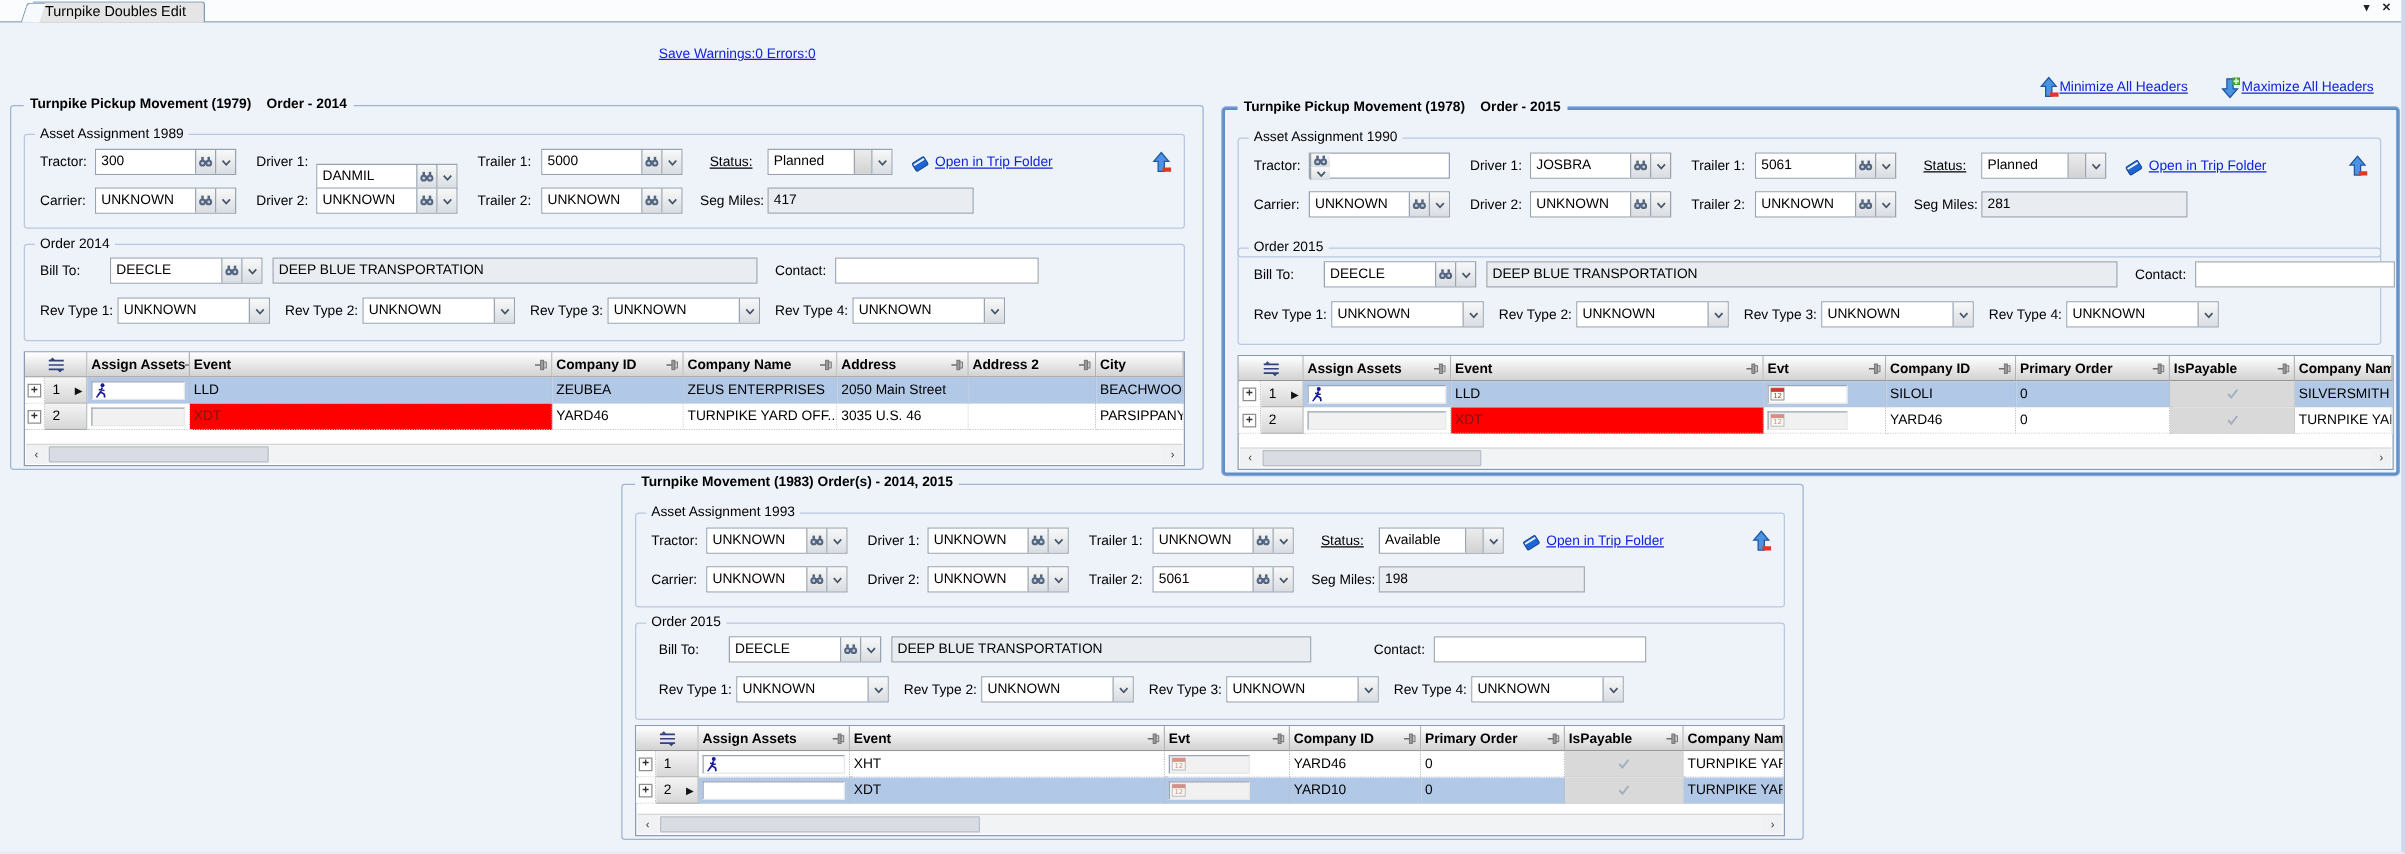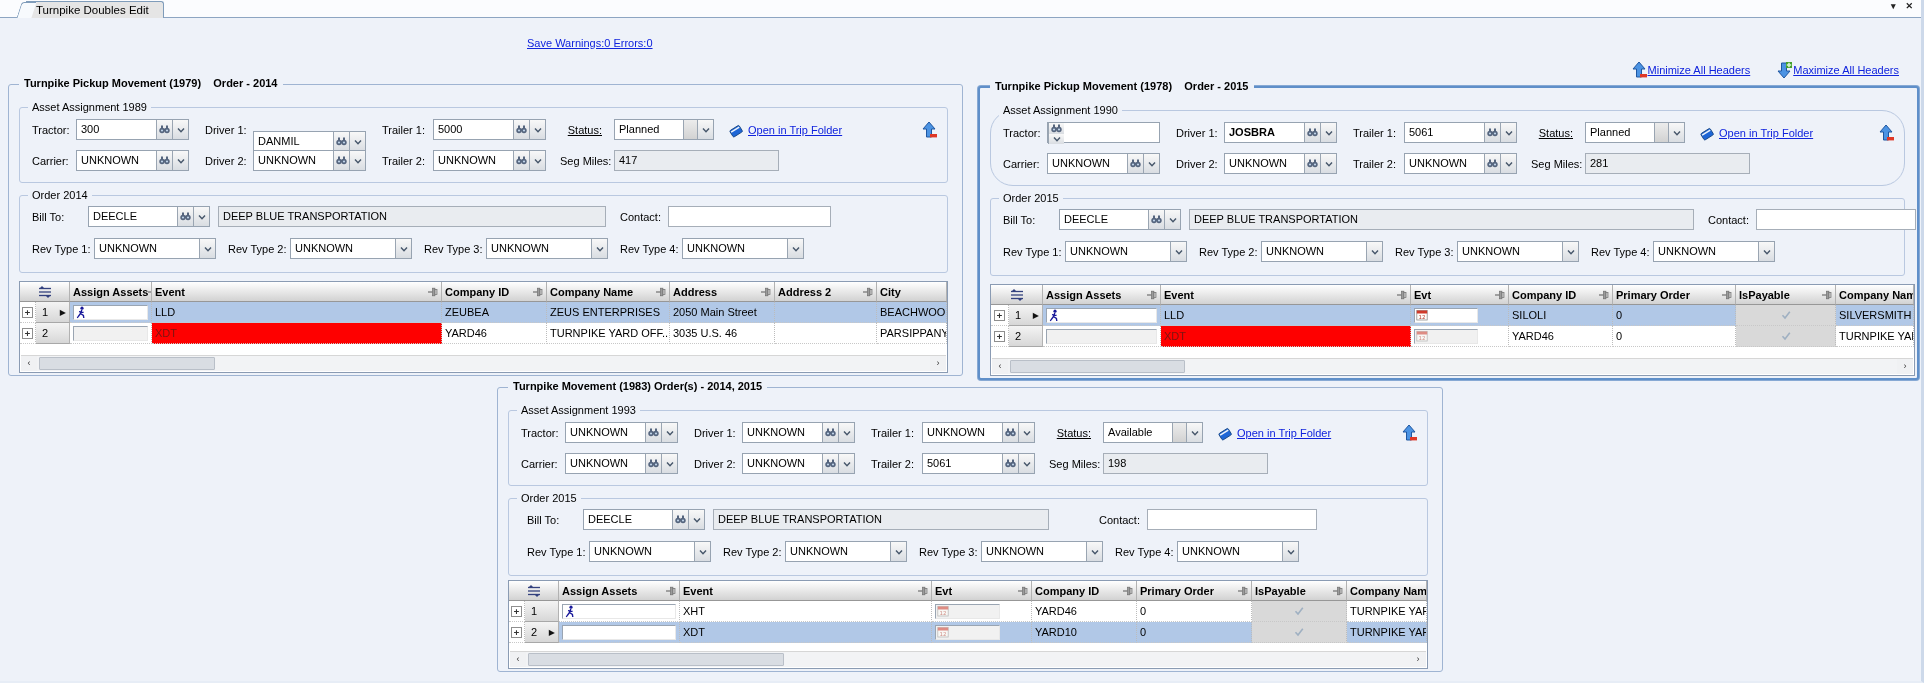--- a/index.html
+++ b/index.html
@@ -423,39 +423,39 @@
         <span class="sbtn left">‹</span>
         <span class="thumb"></span>
         <span class="sbtn right">›</span>
       </div>
     </div>
   </div>
 
   <div class="panel focused" style="left:978px; top:86px; width:941px; height:294px;">
     <span class="plegend">Turnpike Pickup Movement (1978)    Order - 2015</span>
 
-    <div class="gbox" style="left:10px; top:22px; right:12px; height:76px;border-radius:23px;">
+    <div class="gbox" style="left:10px; top:22px; right:12px; height:96px;">
       <span class="glegend">Asset Assignment 1990</span>
       <div class="frow" style="top:11px;">
         <span class="flabel" style="width:44px;">Tractor:</span>
         <div class="combo" style="width:113px;flex-direction:column;">
             <span class="cval" style="padding:0;"><span class="selval">107</span></span>
             <span class="cbtn">
               <svg class="icon" width="13" height="11">
                 <use href="#i-bino"></use>
               </svg>
             </span>
             <span class="cbtn">
               <svg class="icon" width="10" height="10">
                 <use href="#i-chev"></use>
               </svg>
             </span>
           </div>
         <span class="flabel" style="width:48px; margin-left:16px;">Driver 1:</span>
-        <div class="combo" style="width:113px;font-weight:bold;">
+        <div class="combo" style="width:113px;">
             <span class="cval">JOSBRA</span>
             <span class="cbtn">
               <svg class="icon" width="13" height="11">
                 <use href="#i-bino"></use>
               </svg>
             </span>
             <span class="cbtn">
               <svg class="icon" width="10" height="10">
                 <use href="#i-chev"></use>
               </svg>

